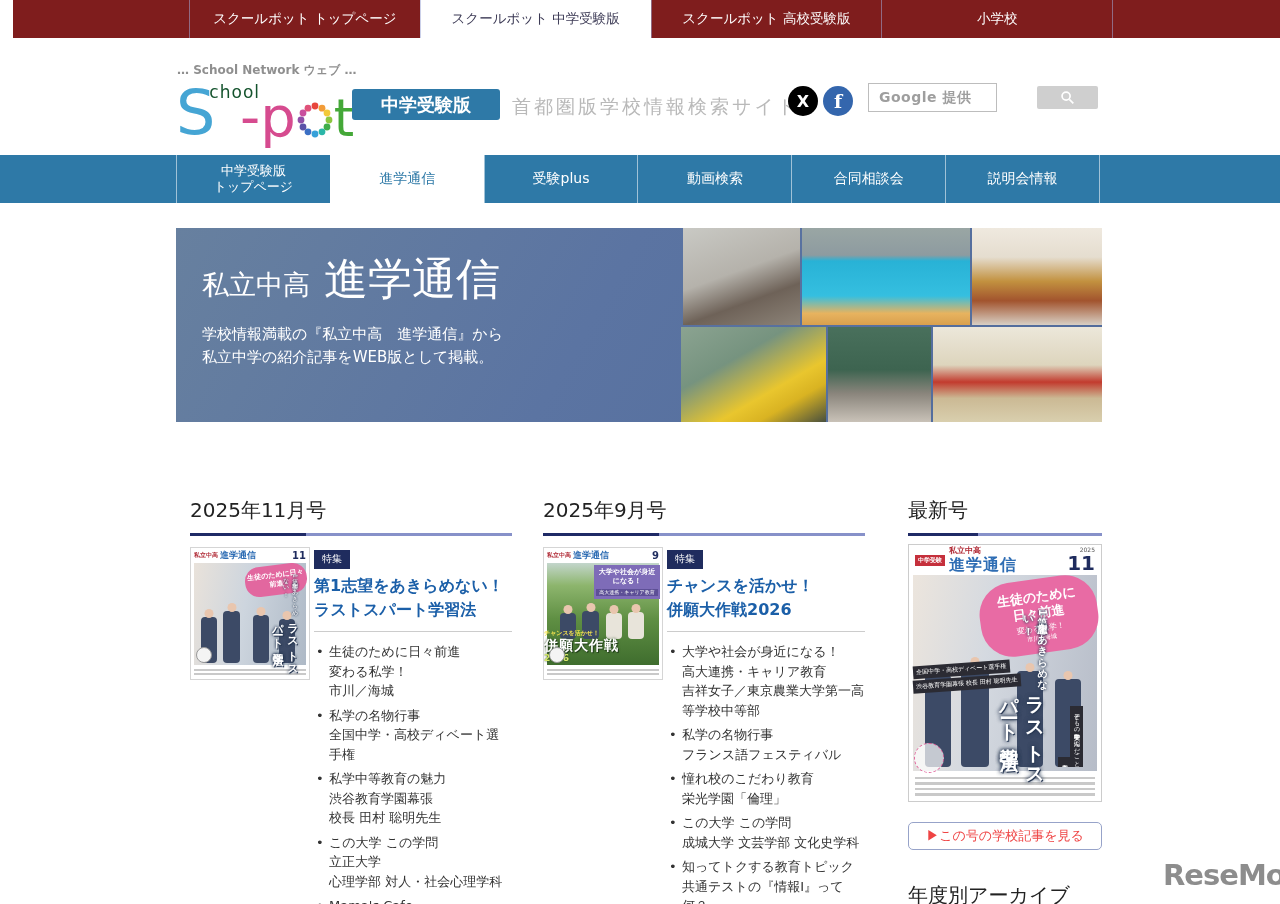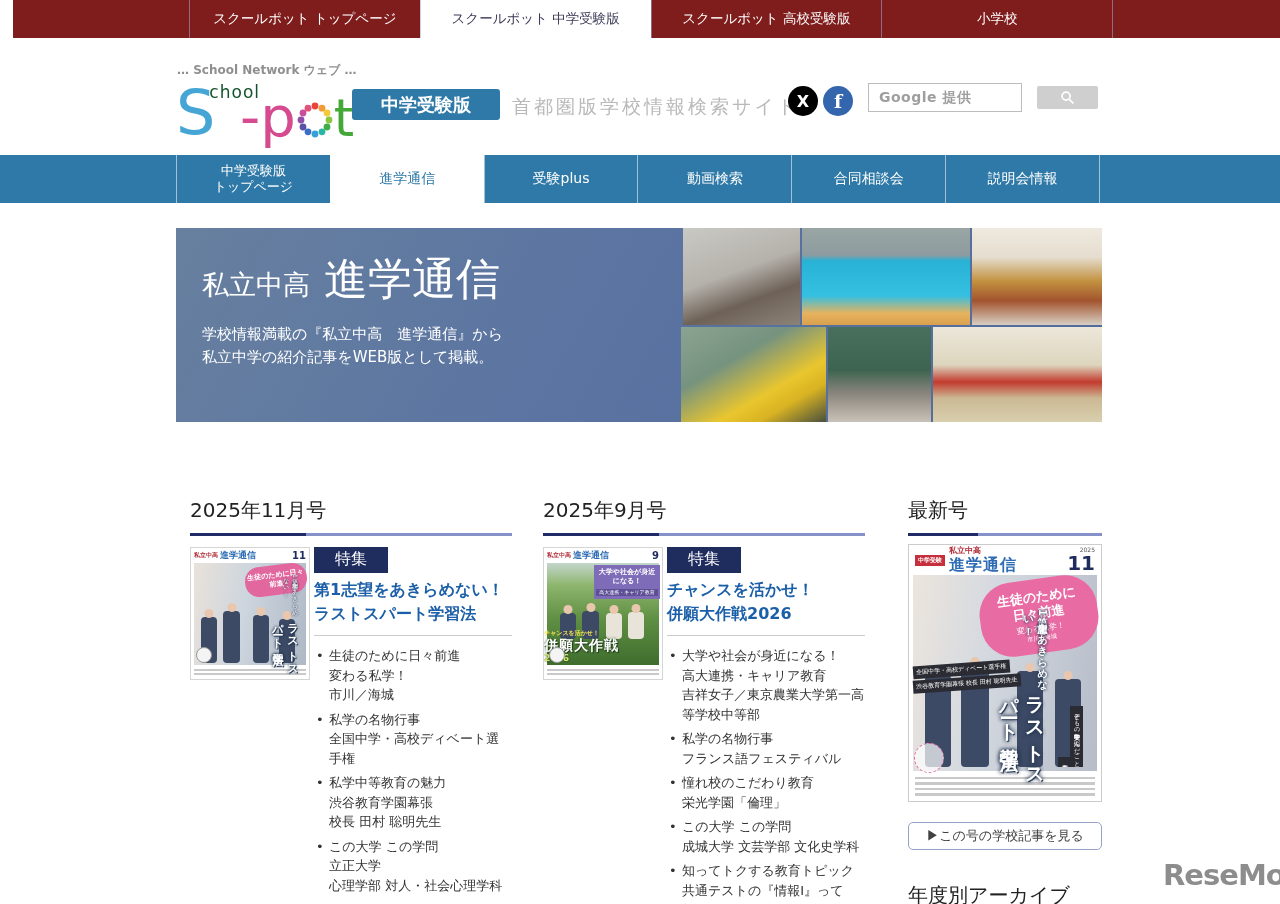--- a/index.html
+++ b/index.html
@@ -25,21 +25,21 @@
   .logo .odots { width:36px; height:36px; margin:0 1px 2px 1px; }
   .logo .t { font-size:52px; line-height:.82; color:#44a838; font-weight:500; }
   .edition-badge { position:absolute; left:352px; top:51px; width:148px; height:31px; background:#2e79a7;
     color:#fff; font-size:18px; font-weight:bold; display:flex; align-items:center; justify-content:center;
     border-radius:3px; cursor:pointer; }
   .tagline { position:absolute; left:512px; top:56px; color:#b9b9b9; font-size:19px; letter-spacing:3px; }
   .sns { position:absolute; top:48px; width:30px; height:30px; border-radius:50%; color:#fff;
     display:flex; align-items:center; justify-content:center; cursor:pointer; }
   .sns.x { left:788px; background:#000; font-weight:bold; font-size:16px; }
   .sns.fb { left:823px; background:#3466ad; font-weight:bold; font-size:19px; font-family:"DejaVu Serif",serif; }
-  .searchbox { position:absolute; left:868px; top:45px; width:154px; height:29px; background:#fff;
+  .searchbox { position:absolute; left:868px; top:45px; width:129px; height:29px; background:#fff;
     border:1px solid #bdbdbd; display:flex; align-items:center; padding-left:10px; cursor:text; }
   .searchbox .glabel { color:#9e9e9e; font-size:14px; font-weight:bold; letter-spacing:.5px; }
   .search-btn { position:absolute; left:1037px; top:48px; width:61px; height:23px; background:#cfcfcf;
     border:none; border-radius:2px; display:flex; align-items:center; justify-content:center; cursor:pointer; }
   .kansai-btn { position:absolute; left:868px; top:78px; width:232px; height:27px; background:#6e6e6e;
     color:#fff; font-size:14px; border:none; border-radius:4px; display:flex; align-items:center;
     justify-content:center; cursor:pointer; }
 
   
   .navbar { position:absolute; left:0; top:155px; width:1280px; height:48px; background:#2e79a7; }
@@ -77,22 +77,22 @@
   .sec-head { font-size:20px; color:#222; font-weight:400; margin-bottom:9px; }
   .sec-line { height:3px; width:100%; background:linear-gradient(to right,#1f2a66 0 36%,#8791c9 36% 100%); }
 
   
   .col { position:absolute; top:497px; width:322px; }
   .col1 { left:190px; } .col2 { left:543px; }
   .issue-body { position:relative; margin-top:11px; }
   .thumb { position:absolute; left:0; top:0; width:120px; height:133px; border:1px solid #d5d5d5;
     background:#fff; overflow:hidden; cursor:pointer; }
   .issue-text { margin-left:124px; }
-  .feature-badge { display:inline-block; background:#1f2c5e; color:#fff; font-size:16px;
-    padding:2px 21px 3px; }
+  .feature-badge { display:inline-block; background:#1f2c5e; color:#fff; font-size:10px;
+    padding:2px 8px 3px; }
   .feature-title { color:#1b5fa8; font-size:16px; font-weight:bold; line-height:1.5; margin-top:5px; }
   .title-sep { border-bottom:1px solid #ccc; margin:9px 0 10px; }
   ul.toc { list-style:none; }
   ul.toc li { position:relative; padding-left:15px; margin-bottom:5px; font-size:13px; color:#333; line-height:1.5; }
   ul.toc li::before { content:"•"; position:absolute; left:2px; top:0; color:#333; }
 
   
   .cov-band { position:absolute; left:0; top:0; right:0; height:15px; background:#fff; z-index:3;
     display:flex; align-items:center; padding:1px 3px; gap:2px; }
   .cov-logo-small { font-size:6px; color:#b02a35; font-weight:bold; }
@@ -158,21 +158,21 @@
   .bc-vert .vsub { font-size:10px; color:#fff; font-weight:bold; margin-left:3px;
     text-shadow:0 0 3px #2a3a55,0 0 3px #2a3a55; }
   .bc-vert .vmain { font-size:19px; font-weight:bold; color:#fff; letter-spacing:2px;
     text-shadow:0 0 4px #2a3a55,0 0 4px #2a3a55,1px 1px 0 #2a3a55; }
   .bc-foot { position:absolute; left:6px; right:6px; bottom:3px; height:24px; display:flex;
     flex-direction:column; gap:3px; justify-content:center; z-index:3; }
   .bc-foot i { display:block; height:2.5px; background:#c9c9c9; }
   .bc-stampnote { position:absolute; left:5px; bottom:28px; width:30px; height:30px;
     border:1px dashed #e2679f; border-radius:50%; z-index:4; background:rgba(255,255,255,.7); }
   .outline-btn { display:flex; align-items:center; justify-content:center; width:194px; height:28px;
-    margin-top:20px; background:#fff; border:1px solid #97a3c9; border-radius:5px; color:#404040;
+    margin-top:20px; background:#fff; border:1px solid #97a3c9; border-radius:5px; color:#ef4444;
     font-size:13px; cursor:pointer; }
   .archive-head { margin-top:32px; }
 
   
   .resemom { position:absolute; left:1163px; top:858px; color:#8d8d8d; }
   .resemom .txt { font-size:29px; font-weight:bold; letter-spacing:-1px; }
 </style>
 </head>
 <body>
 

